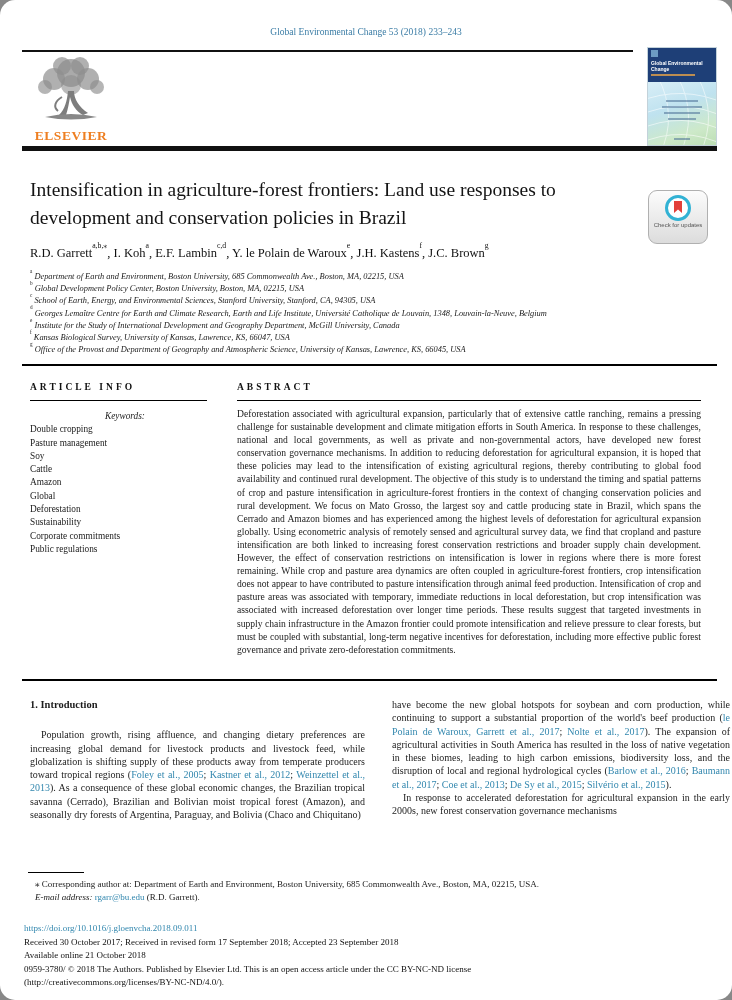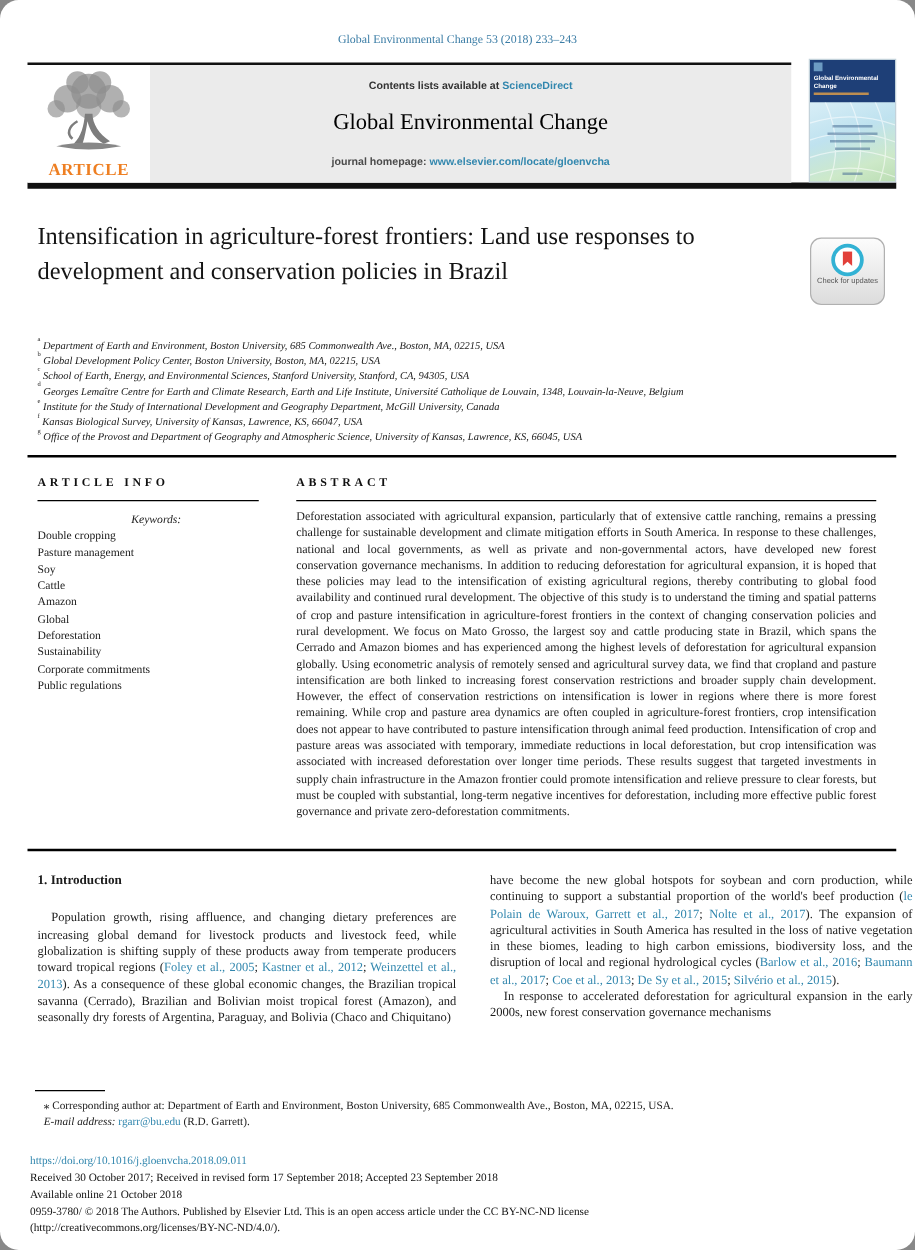--- a/index.html
+++ b/index.html
@@ -97,26 +97,21 @@
             <circle cx="30" cy="11" r="9" opacity=".7"></circle>
             <circle cx="48" cy="11" r="9" opacity=".7"></circle>
             <circle cx="13" cy="32" r="7" opacity=".65"></circle>
             <circle cx="65" cy="32" r="7" opacity=".65"></circle>
             <circle cx="39" cy="30" r="10" opacity=".6"></circle>
           </g>
           <path d="M36 36 C 35 46 33 54 27 60 L 34 60 C 36 54 37 48 38 42 C 40 50 44 56 51 60 L 56 58 C 47 52 42 44 42 36 Z" fill="#7d7d7d"></path>
           <path d="M30 42 C 23 46 21 52 26 56" stroke="#7d7d7d" fill="none" stroke-width="2"></path>
           <path d="M13 62 Q 39 56 65 62 Q 39 67 13 62 Z" fill="#878787"></path>
         </svg>
-        <div class="elsevier-word">ARTICLE</div>
-      </div>
-      <div class="gray-box">
-        <div class="contents-line"><span>Contents lists available at </span><span class="lnk">ScienceDirect</span></div>
-        <div class="banner-title">Global Environmental Change</div>
-        <div class="homepage-line"><span>journal homepage: </span><span class="lnk">www.elsevier.com/locate/gloenvcha</span></div>
+        <div class="elsevier-word">ELSEVIER</div>
       </div>
     </div>
     <div class="cover">
       <div class="cover-top">
         <div class="cover-logo"></div>
         <div class="cover-title">Global Environmental Change</div>
         <div class="cover-sub"></div>
       </div>
       <div class="cover-body">
         <svg width="68" height="67" viewBox="0 0 68 67">
@@ -143,20 +138,21 @@
 
   <div class="article-title">Intensification in agriculture-forest frontiers: Land use responses to development and conservation policies in Brazil</div>
 
   <div class="check-badge">
     <div class="badge-circle">
       <div class="badge-bookmark"></div>
     </div>
     <div class="badge-text">Check for updates</div>
   </div>
 
+  <div class="authors"><span>R.D. Garrett</span><sup>a,b,⁎</sup><span>, I. Koh</span><sup>a</sup><span>, E.F. Lambin</span><sup>c,d</sup><span>, Y. le Polain de Waroux</span><sup>e</sup><span>, J.H. Kastens</span><sup>f</sup><span>, J.C. Brown</span><sup>g</sup></div>
 
   <div class="affils">
     <div class="affil"><sup>a</sup><span> Department of Earth and Environment, Boston University, 685 Commonwealth Ave., Boston, MA, 02215, USA</span></div>
     <div class="affil"><sup>b</sup><span> Global Development Policy Center, Boston University, Boston, MA, 02215, USA</span></div>
     <div class="affil"><sup>c</sup><span> School of Earth, Energy, and Environmental Sciences, Stanford University, Stanford, CA, 94305, USA</span></div>
     <div class="affil"><sup>d</sup><span> Georges Lemaître Centre for Earth and Climate Research, Earth and Life Institute, Université Catholique de Louvain, 1348, Louvain-la-Neuve, Belgium</span></div>
     <div class="affil"><sup>e</sup><span> Institute for the Study of International Development and Geography Department, McGill University, Canada</span></div>
     <div class="affil"><sup>f</sup><span> Kansas Biological Survey, University of Kansas, Lawrence, KS, 66047, USA</span></div>
     <div class="affil"><sup>g</sup><span> Office of the Provost and Department of Geography and Atmospheric Science, University of Kansas, Lawrence, KS, 66045, USA</span></div>
   </div>

